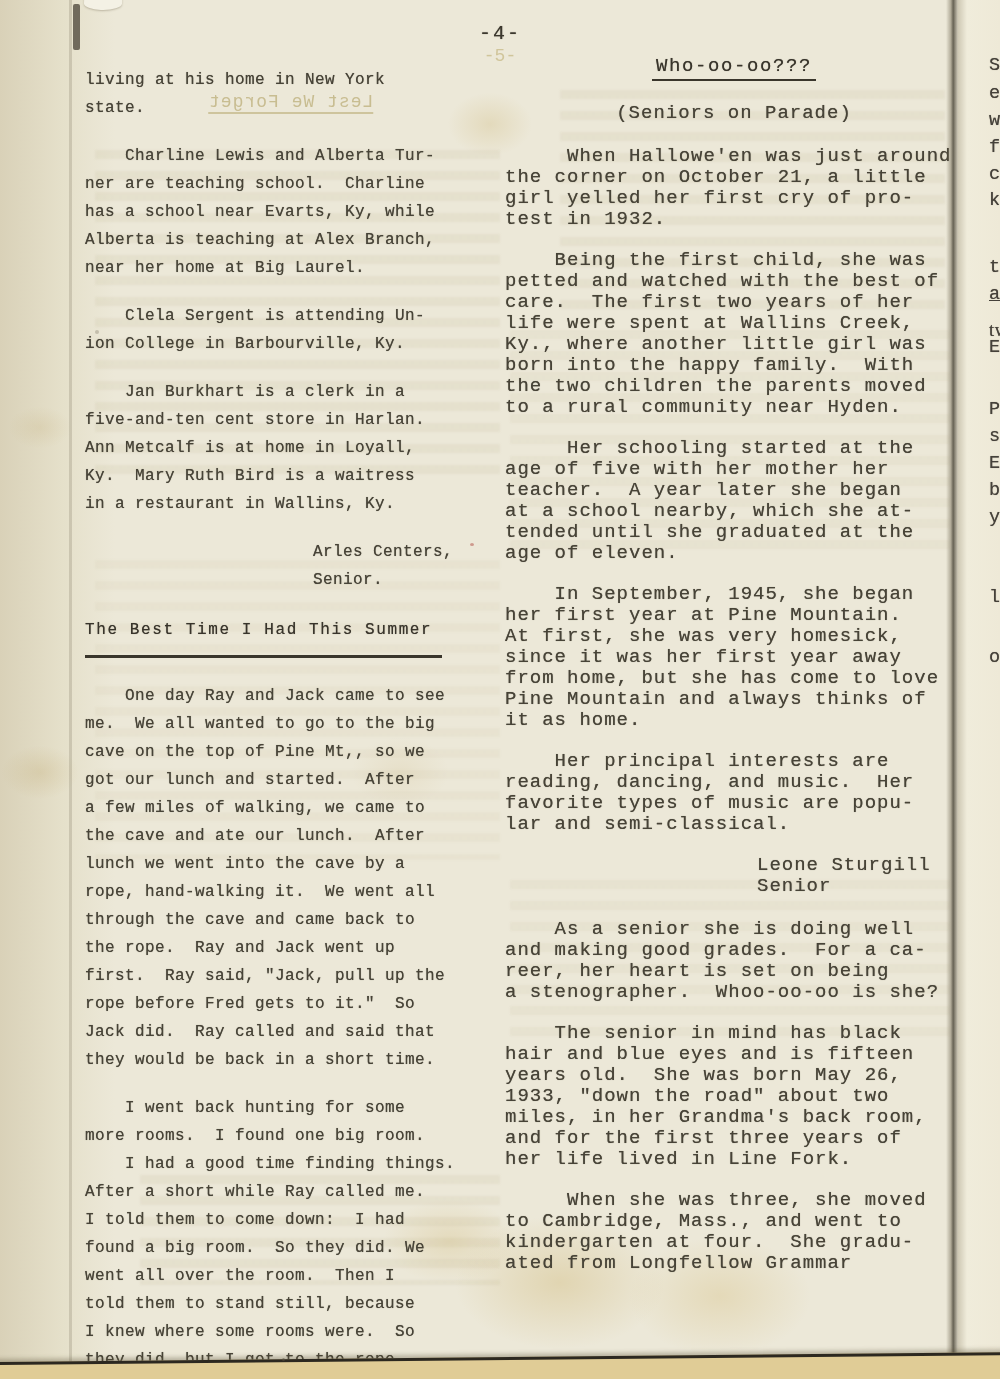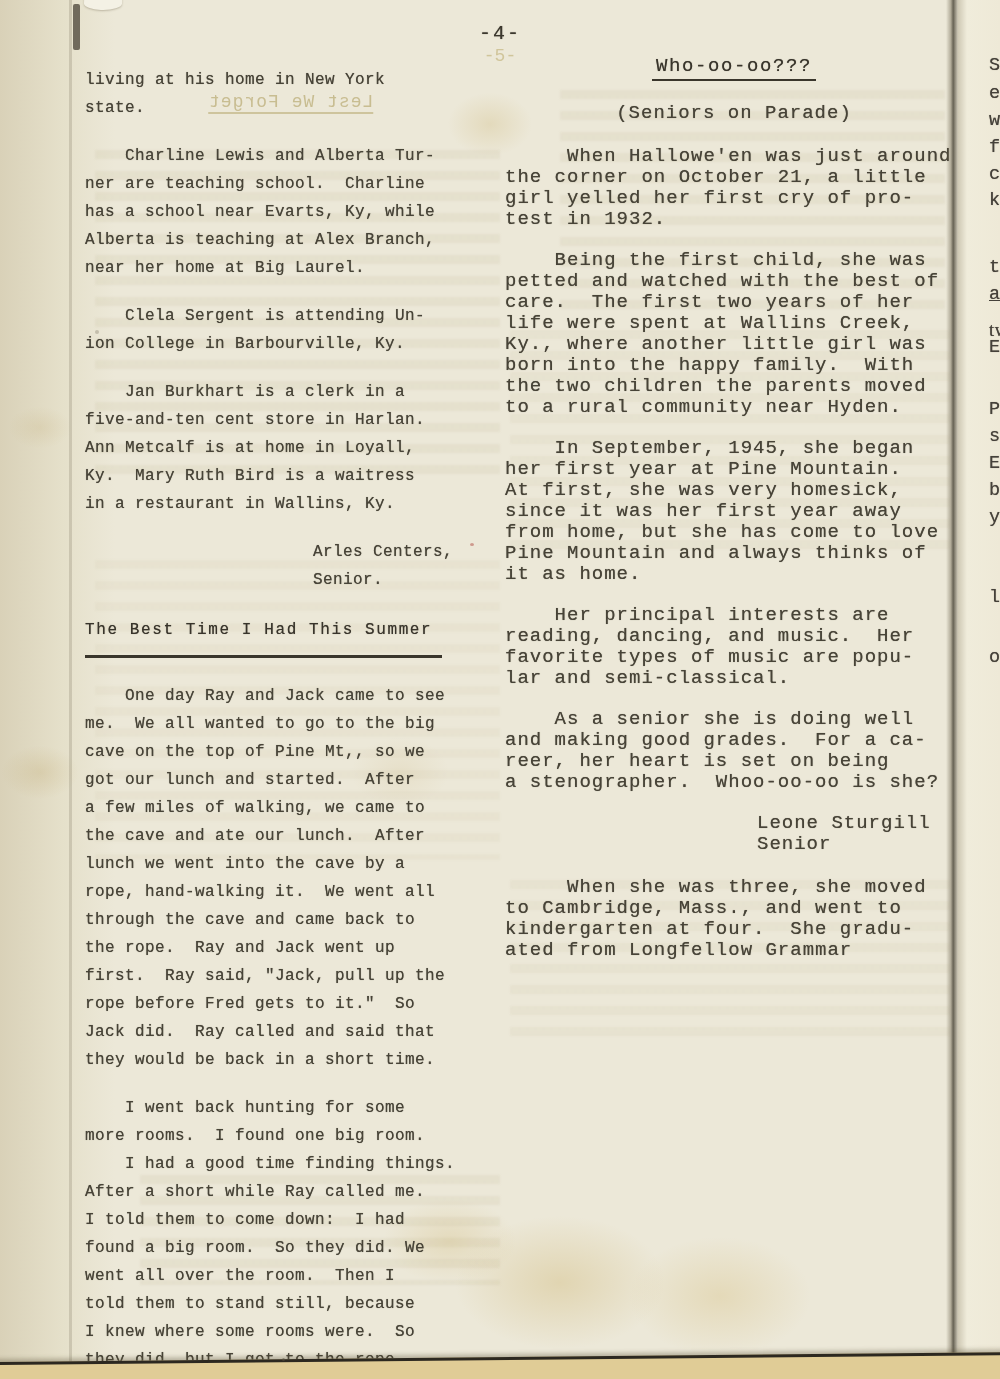--- a/index.html
+++ b/index.html
@@ -135,37 +135,50 @@
 girl yelled her first cry of pro-
 test in 1932.</div>
       <div class="block tw b-p">    Being the first child, she was
 petted and watched with the best of
 care.  The first two years of her
 life were spent at Wallins Creek,
 Ky., where another little girl was
 born into the happy family.  With
 the two children the parents moved
 to a rural community near Hyden.</div>
+      <div class="block tw b-p">     Her schooling started at the
+age of five with her mother her
+teacher.  A year later she began
+at a school nearby, which she at-
+tended until she graduated at the
+age of eleven.</div>
       <div class="block tw b-p">    In September, 1945, she began
 her first year at Pine Mountain.
 At first, she was very homesick,
 since it was her first year away
 from home, but she has come to love
 Pine Mountain and always thinks of
 it as home.</div>
       <div class="block tw b-p">    Her principal interests are
 reading, dancing, and music.  Her
 favorite types of music are popu-
 lar and semi-classical.</div>
+      <div class="block tw b-sig" style="margin-left: 252px;">Leone Sturgill
+Senior</div>
       <div class="block tw b-p">    As a senior she is doing well
 and making good grades.  For a ca-
 reer, her heart is set on being
 a stenographer.  Whoo-oo-oo is she?</div>
-      <div class="block tw b-sig" style="margin-left: 252px;">Leone Sturgill
-Senior</div>
+      <div class="block tw b-p">    The senior in mind has black
+hair and blue eyes and is fifteen
+years old.  She was born May 26,
+1933, "down the road" about two
+miles, in her Grandma's back room,
+and for the first three years of
+her life lived in Line Fork.</div>
       <div class="block tw b-p">     When she was three, she moved
 to Cambridge, Mass., and went to
 kindergarten at four.  She gradu-
 ated from Longfellow Grammar</div>
     </div>
 
   <div class="gutter-shadow"></div>
   <div class="next-page">
       <span class="fragment" style="top: 56px;">Sch</span>
       <span class="fragment" style="top: 84px; text-align: center;">eve</span>

